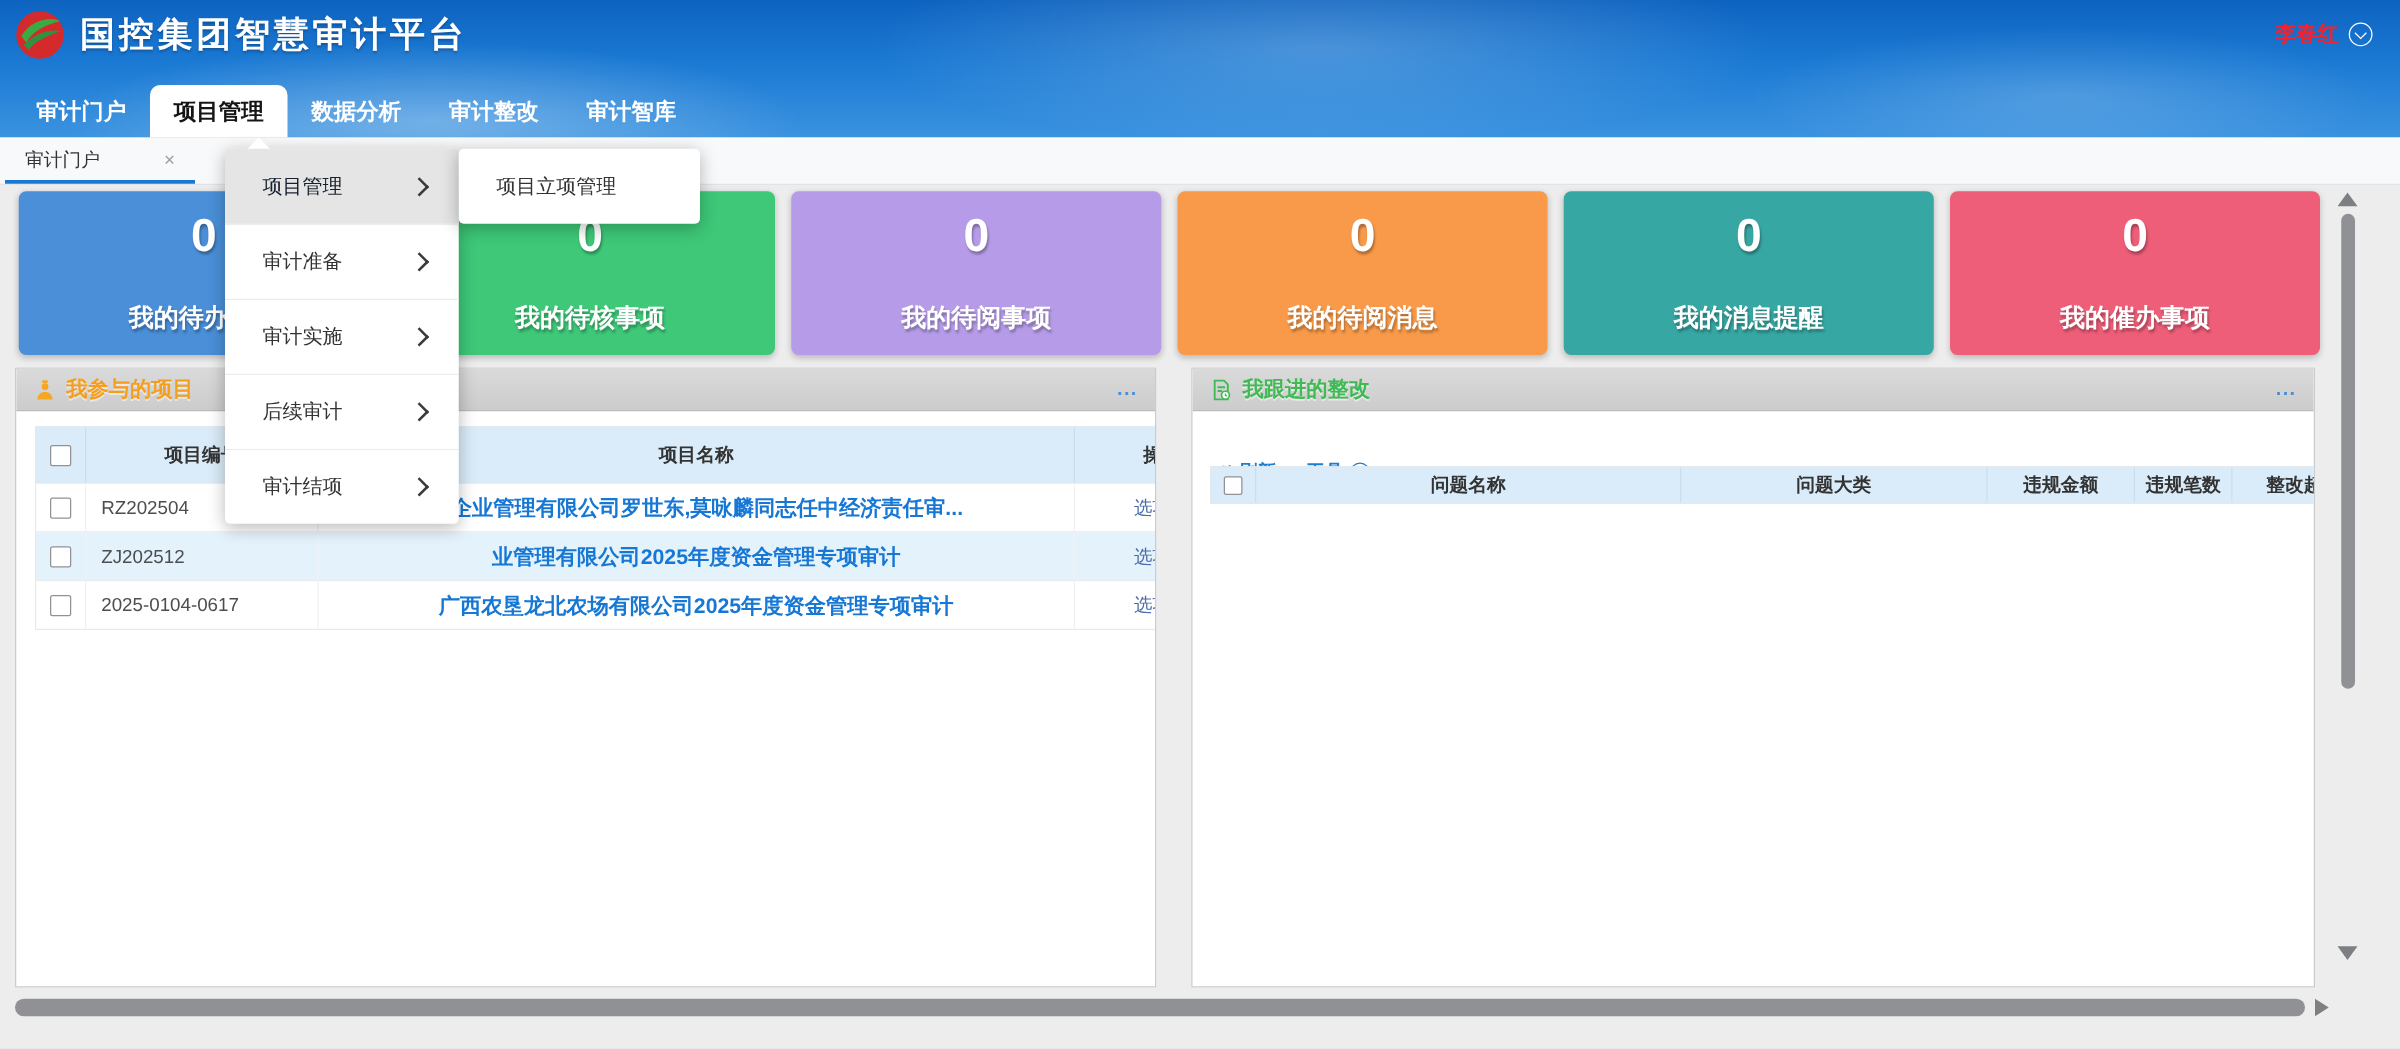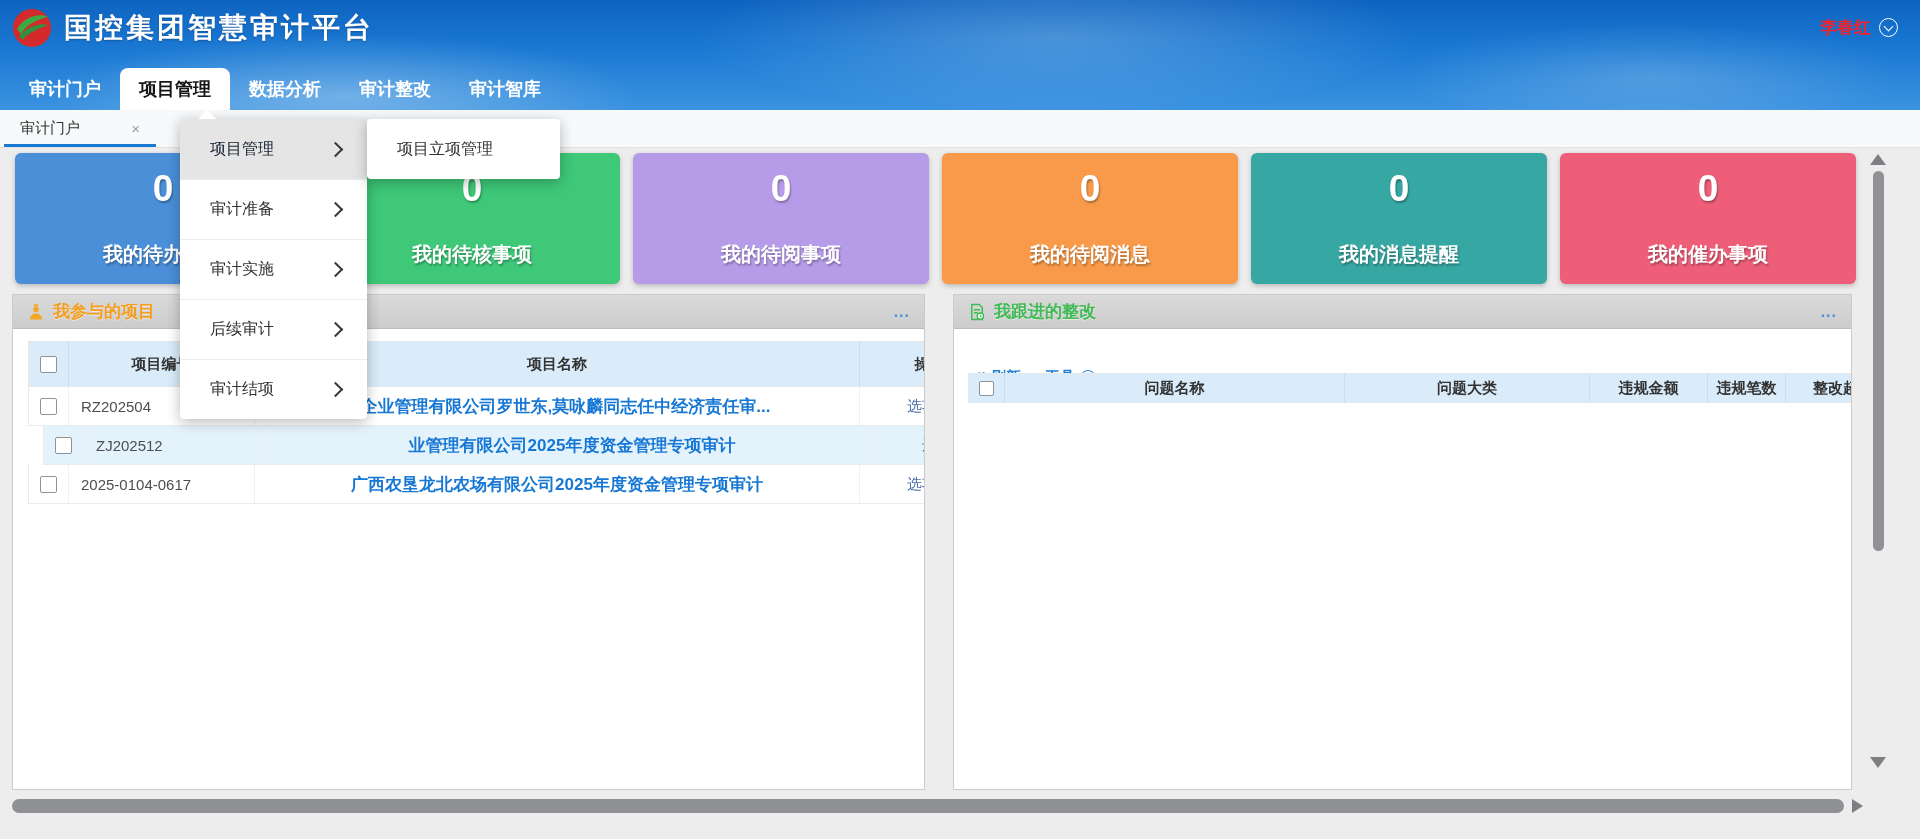--- a/index.html
+++ b/index.html
@@ -47,21 +47,21 @@
                 display:flex;align-items:center;gap:8px;padding:0 14px;}
   .panel-title{font-size:17px;font-weight:bold;text-shadow:0 1px 0 rgba(255,255,255,.5);}
   .panel-more{margin-left:auto;color:#4a90d8;font-weight:bold;font-size:16px;letter-spacing:1px;cursor:pointer;line-height:10px;}
 
   
   .ltable{position:absolute;left:15px;top:46px;width:990px;}
   .lt-head{display:flex;height:46px;background:#daecf9;border:1px solid #e3e8ec;box-sizing:border-box;}
   .lt-head .cell{display:flex;align-items:center;justify-content:center;font-size:15px;font-weight:bold;color:#333;
                  border-right:1px solid #c9dff0;box-sizing:border-box;}
   .lt-row{display:flex;height:39px;border-bottom:1px solid #e8eaec;border-left:1px solid #e8eaec;box-sizing:border-box;background:#fff;}
-  .lt-row.alt{background:#e4f2fc;margin-left:15px;}
+  .lt-row.alt{background:#e4f2fc;}
   .lt-row .cell{display:flex;align-items:center;border-right:1px solid #eef2f5;box-sizing:border-box;overflow:hidden;}
   .col-cb{width:40px;justify-content:center;}
   .col-id{width:186px;padding-left:12px;box-sizing:border-box;}
   .col-name{width:605px;justify-content:center;}
   .col-act{width:140px;justify-content:center;}
   .id-text{color:#4c4f52;font-size:15px;}
   .name-link{color:#1677d4;font-size:17px;font-weight:bold;white-space:nowrap;cursor:pointer;}
   .action-link{color:#4a6ca8;font-size:15px;cursor:pointer;}
   .checkbox{width:15px;height:15px;border:1.6px solid#8f9296;border-radius:2px;background:#fff;display:inline-block;cursor:pointer;}
 

